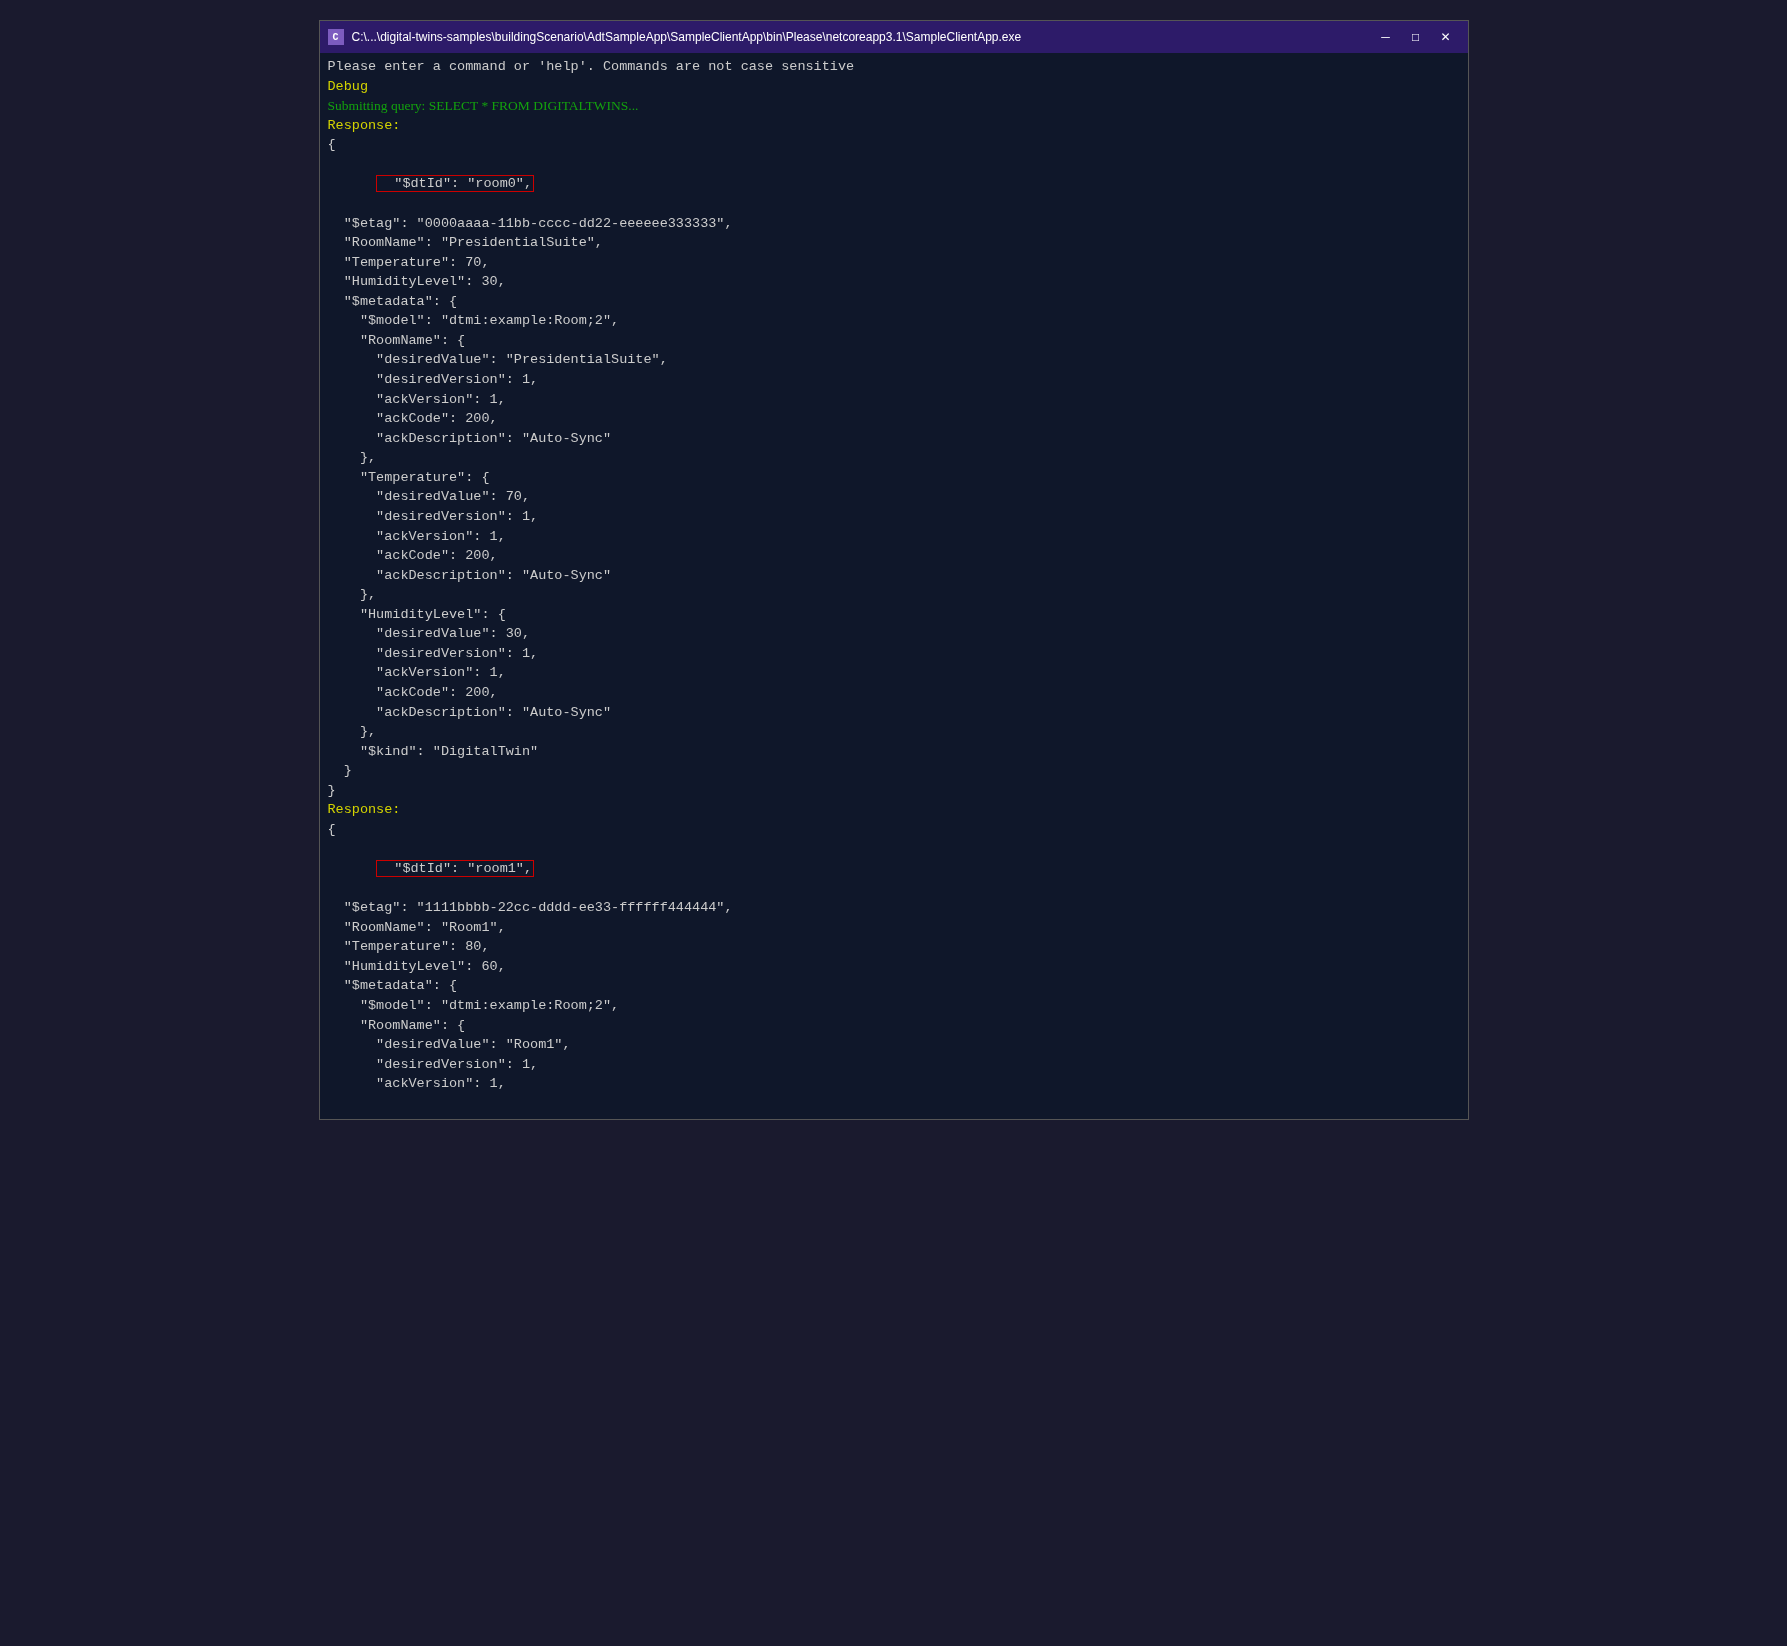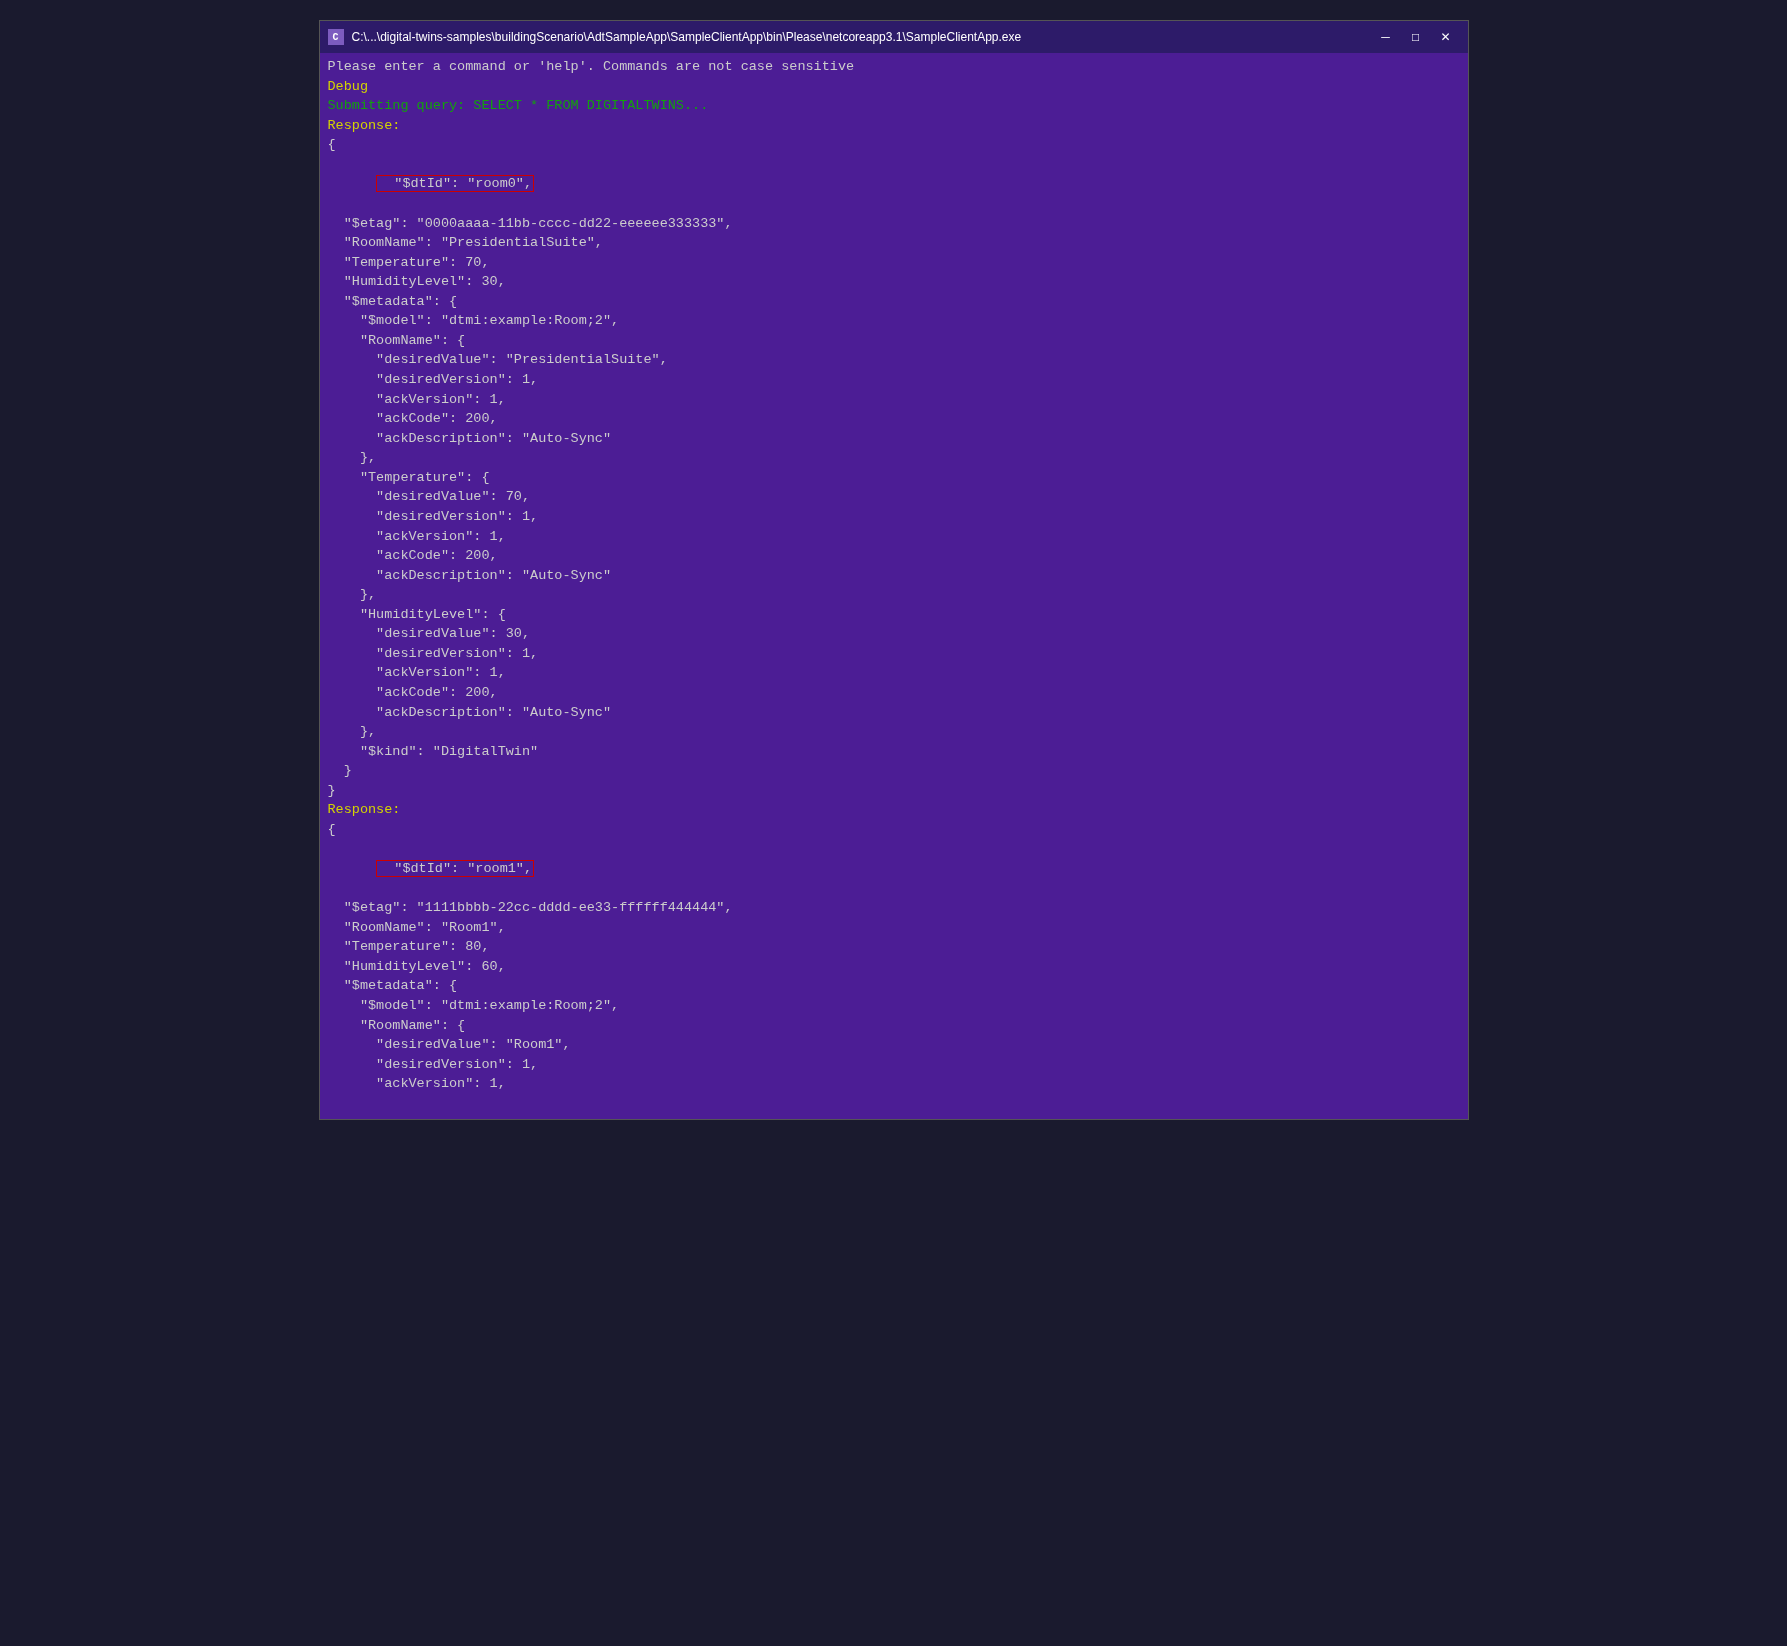--- a/index.html
+++ b/index.html
@@ -73,34 +73,34 @@
       color: #fff;
       cursor: pointer;
       font-size: 12px;
       display: flex;
       align-items: center;
       justify-content: center;
     }
 
     .console-body {
       flex: 1;
-      background: #4c1d95;
+      background: #0f172a;
       padding: 4px 8px;
       overflow-y: auto;
       overflow-x: hidden;
     }
 
     .line {
       line-height: 1.45;
       white-space: pre;
       font-size: 13.5px;
     }
 
     .yellow { color: #d4d400; }
-    .green { color: #13a10e; }
+    .green { color: #13a10e; font-family: Liberation Serif, serif; }
     .white { color: #cccccc; }
 
     .highlighted-box {
       display: inline;
       border: 1.5px solid #cc0000;
       padding: 0 1px;
     }
 
     .response-label {
       color: #d4d400;

